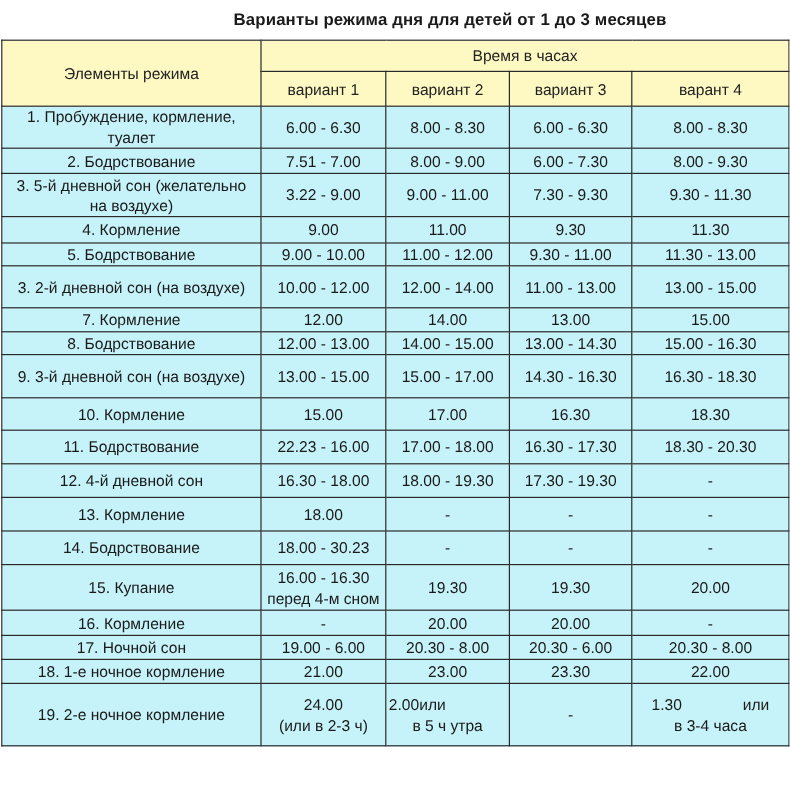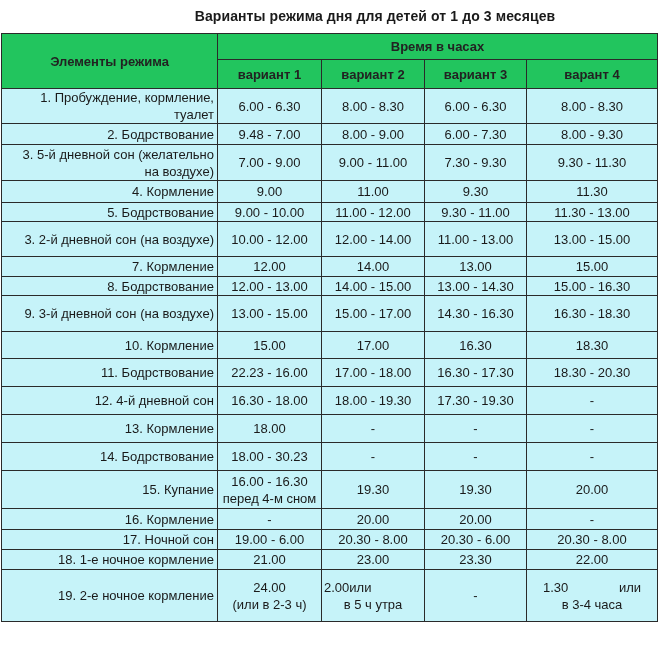--- a/index.html
+++ b/index.html
@@ -3,23 +3,23 @@
 <meta charset="utf-8">
 <style>
   html, body { margin:0; padding:0; background:#ffffff; }
   body { width:658px; height:660px; position:relative; overflow:hidden;
          font-family:"Liberation Sans", sans-serif; color:#1a1a1a; }
   .title { position:absolute; top:8px; left:0; width:658px; text-align:center;
            font-weight:bold; font-size:14px; letter-spacing:0.1px;padding-left:46px; }
   table.sched { position:absolute; top:33px; left:1px; width:656px;
                 border-collapse:collapse; table-layout:fixed; font-size:13px; }
   table.sched td, table.sched th { border:1px solid #2a2a2a; padding:0 3px; line-height:17px; }
-  table.sched th { background:#22c55e; font-weight:bold; text-align:center; color:#222; }
+  table.sched th { background:#fef9c3; font-weight:normal; text-align:center; color:#222; }
   table.sched td { background:#c6f3f9; }
-  td.el { text-align:right; padding-left:5px; }
+  td.el { text-align:center; padding-left:5px; }
   td.v { text-align:center; }
   col.c0 { width:216px; } col.c1 { width:104px; } col.c2 { width:103px; }
   col.c3 { width:102px; } col.c4 { width:131px; }
 </style>
 </head>
 <body>
 
 <div class="title">Варианты режима дня для детей от 1 до 3 месяцев</div>
 
 <table class="sched">
@@ -45,28 +45,28 @@
   <tbody>
     <tr style="height:35px">
       <td class="el">1. Пробуждение, кормление, туалет</td>
       <td class="v">6.00 - 6.30</td>
       <td class="v">8.00 - 8.30</td>
       <td class="v">6.00 - 6.30</td>
       <td class="v">8.00 - 8.30</td>
     </tr>
     <tr style="height:21px">
       <td class="el">2. Бодрствование</td>
-      <td class="v">9.48 - 7.00</td>
+      <td class="v">7.51 - 7.00</td>
       <td class="v">8.00 - 9.00</td>
       <td class="v">6.00 - 7.30</td>
       <td class="v">8.00 - 9.30</td>
     </tr>
     <tr style="height:36px">
       <td class="el">3. 5-й дневной сон (желательно на воздухе)</td>
-      <td class="v">7.00 - 9.00</td>
+      <td class="v">3.22 - 9.00</td>
       <td class="v">9.00 - 11.00</td>
       <td class="v">7.30 - 9.30</td>
       <td class="v">9.30 - 11.30</td>
     </tr>
     <tr style="height:22px">
       <td class="el">4. Кормление</td>
       <td class="v">9.00</td>
       <td class="v">11.00</td>
       <td class="v">9.30</td>
       <td class="v">11.30</td>

